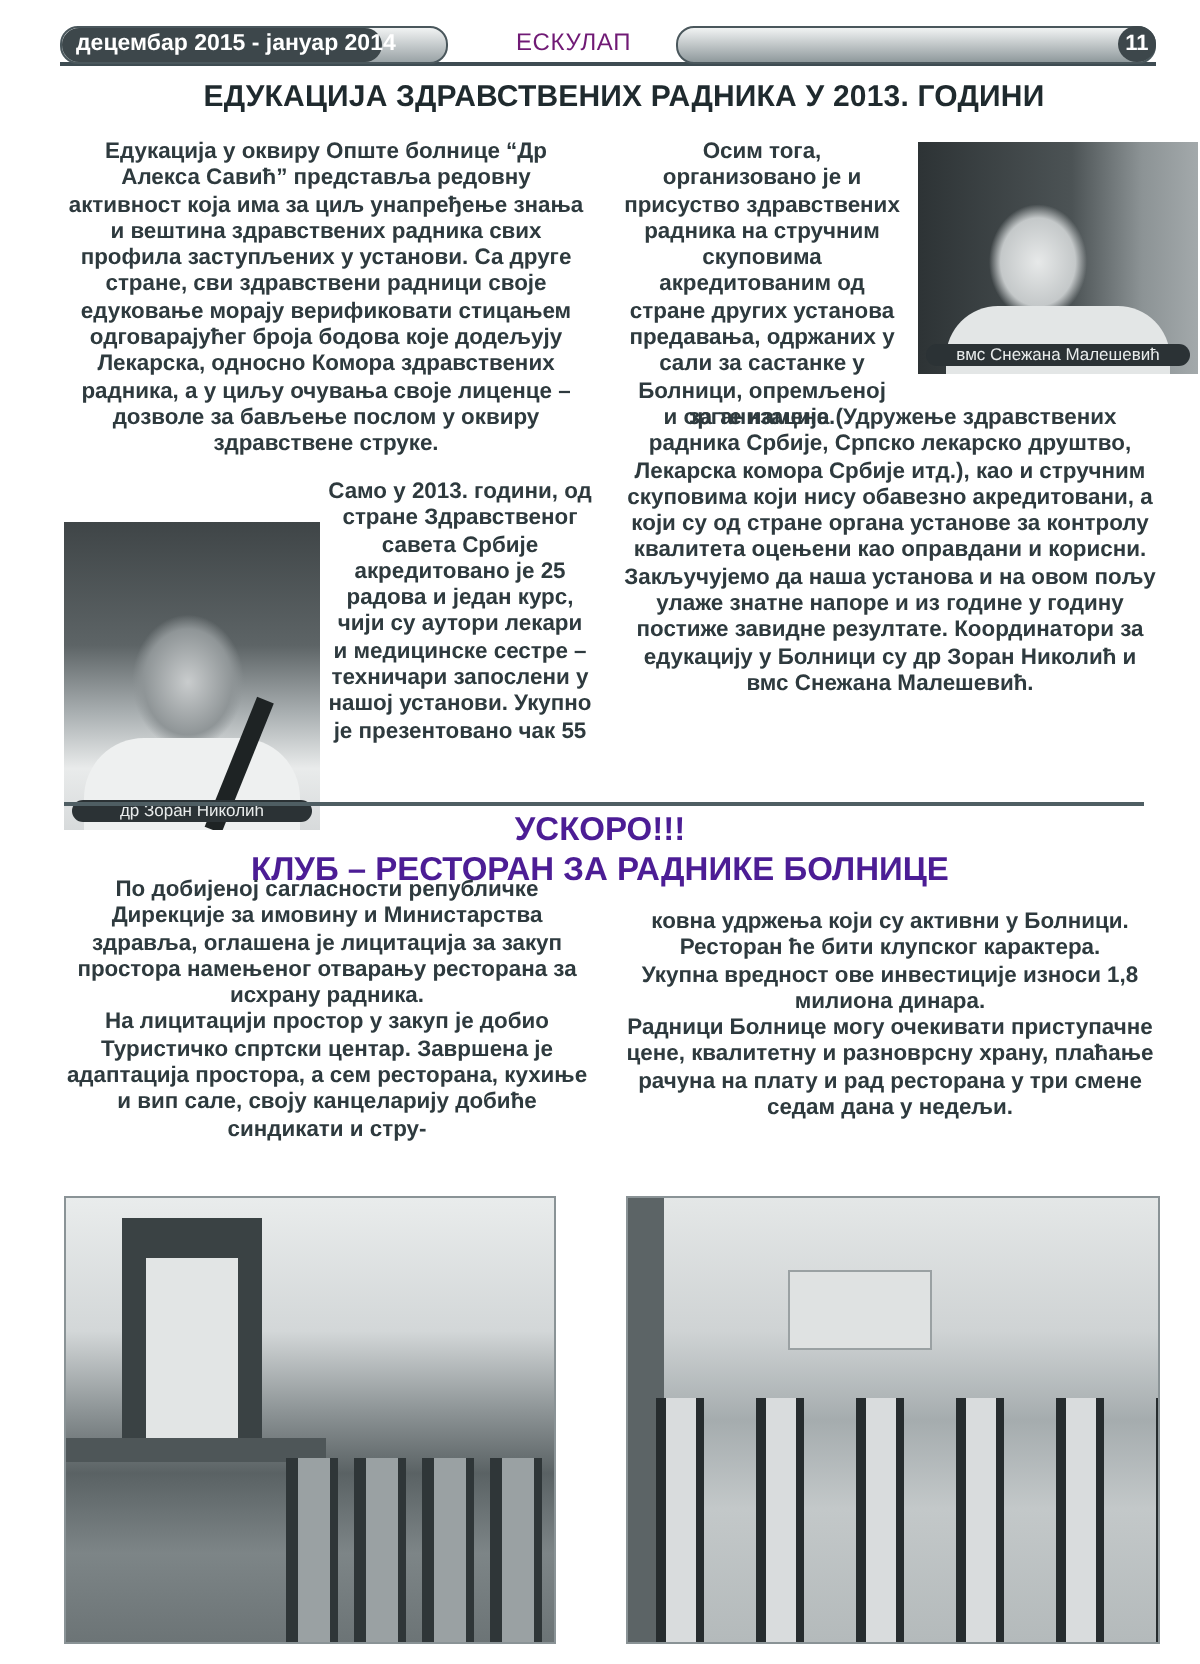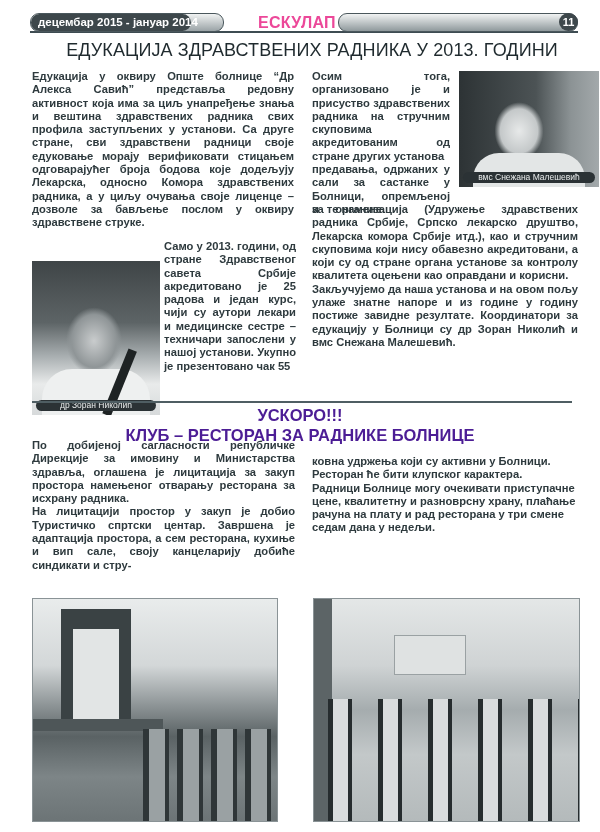--- a/index.html
+++ b/index.html
@@ -14,36 +14,36 @@
     position: absolute; left: 0; top: 0; width: 192px; height: 17px;
     border-radius: 9px; background: linear-gradient(#f1f3f3, #9aa3a6);
     border: 1px solid #4a575c;
   }
   .pill-left .dark {
     position: absolute; left: 0; top: 0; bottom: 0; width: 160px;
     background: #3d474b; border-radius: 9px; color: #fff;
     font-weight: bold; font-size: 11.5px; line-height: 17px; padding-left: 7px;
     box-sizing: border-box; white-space: nowrap;
   }
-  .mag-name { position: absolute; left: 228px; top: 1px; font-size: 16px; color: #ec4899; letter-spacing: 0.3px; font-weight: bold; }
+  .mag-name { position: absolute; left: 228px; top: 1px; font-size: 12px; color: #701a75; letter-spacing: 0.3px; }
   .pill-right {
     position: absolute; left: 308px; right: 0; top: 0; height: 17px;
     border-radius: 9px; background: linear-gradient(#f1f3f3, #8f999c);
     border: 1px solid #4a575c;
   }
   .page-num {
     position: absolute; right: -1px; top: -1px; width: 19px; height: 18px; border-radius: 50%;
     background: #3d474b; color: #fff; font-weight: bold; font-size: 11px; text-align: center; line-height: 19px;
   }
   .title1 {
     position: absolute; top: 40px; left: 0; right: 0; text-align: center;
-    font-weight: normal; font-size: 18px; color: #1f2a2e; letter-spacing: 0.1px; margin-left: 24px;
+    font-weight: bold; font-size: 15px; color: #1f2a2e; letter-spacing: 0.1px; margin-left: 24px;
   }
   .txt { position: absolute; font-size: 11.2px; line-height: 13.3px; font-weight: bold; color: #2e3a3e; text-align: justify; }
-  .txt p { margin: 0; }
+  .txt p { margin: 0; text-align: center; }
   .photo { position: absolute; overflow: hidden; }
   .caption {
     position: absolute; left: 4px; right: 4px; bottom: 4px; height: 11px; border-radius: 6px;
     background: #2b3235; color: #e9ecec; font-size: 8.5px; line-height: 11px; text-align: center; font-weight: normal;
   }
   .sep { position: absolute; top: 401px; left: 32px; right: 28px; height: 2px; background: #4f5e63; }
   .title2 { position: absolute; left: 0; right: 0; text-align: center; font-weight: bold; font-size: 16.5px; color: #4c1d95; }
 </style>
 </head>
 <body>
@@ -96,20 +96,21 @@
 <div class="title2" style="top:426px;">КЛУБ – РЕСТОРАН ЗА РАДНИКЕ БОЛНИЦЕ</div>
 
 <div class="txt" style="left:32px; top:439px; width:263px;">
   <p>По добијеној сагласности републичке Дирекције за имовину и Министарства здравља, оглашена је лицитација за закуп простора намењеног отварању ресторана за исхрану радника.</p>
   <p>На лицитацији простор у закуп је добио Туристичко спртски центар. Завршена је адаптација простора, а сем ресторана, кухиње и вип сале, своју канцеларију добиће синдикати и стру-</p>
 </div>
 
 <div class="txt" style="left:312px; top:455px; width:266px; text-align:left;">
   <p>ковна удржења који су активни у Болници.</p>
   <p>Ресторан ће бити клупског карактера.</p>
+  <p>Укупна вредност ове инвестиције износи 1,8 милиона динара.</p>
   <p>Радници Болнице могу очекивати приступачне цене, квалитетну и разноврсну храну, плаћање рачуна на плату и рад ресторана у три смене седам дана у недељи.</p>
 </div>
 
 <div class="photo" style="left:32px; top:598px; width:244px; height:222px; border:1px solid #8a9396; background: linear-gradient(180deg, #e9ecec 0%, #d3d7d8 30%, #8d9496 48%, #5a6264 62%, #7d8587 80%, #6c7476 100%);">
   <div style="position:absolute; left:28px; top:10px; width:70px; height:120px; background:#3a4244;"></div>
   <div style="position:absolute; left:40px; top:30px; width:46px; height:100px; background:#e2e5e5;"></div>
   <div style="position:absolute; left:0; top:120px; width:130px; height:12px; background:#4e5658;"></div>
   <div style="position:absolute; left:110px; top:130px; width:134px; height:92px; background: repeating-linear-gradient(90deg, #2f3638 0 6px, #9aa1a3 6px 22px, #2f3638 22px 26px, transparent 26px 34px);"></div>
 </div>
 

